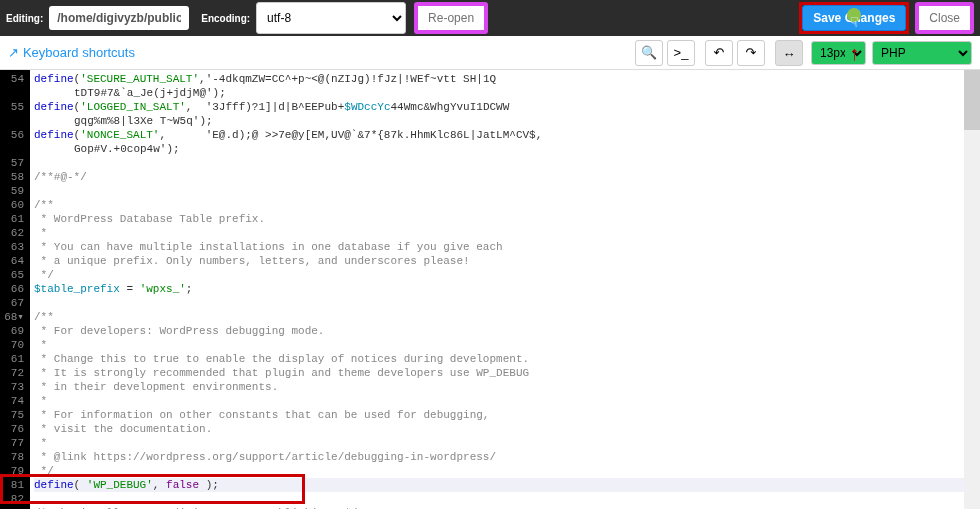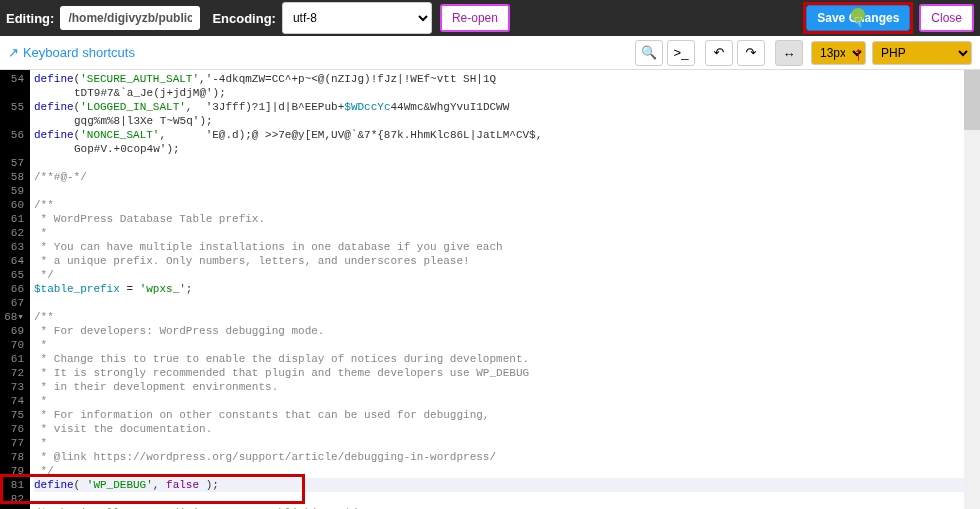--- a/index.html
+++ b/index.html
@@ -1,34 +1,34 @@
 <!DOCTYPE html>
 <html><head>
 <meta charset="utf-8">
 <style>
 * { box-sizing: border-box; margin: 0; padding: 0; }
 body { font-family: Arial, sans-serif; font-size: 13px; background: #fff; width: 980px; height: 509px; overflow: hidden; }
 .topbar { background: #2c2c2c; color: #fff; display: flex; align-items: center; padding: 4px 6px; height: 36px; }
-.topbar-label { font-weight: bold; margin-right: 6px; font-size: 13px; }
+.topbar-label { font-weight: bold; margin-right: 6px; font-size: 10px; }
 .path-input { background: #fff; color: #555; border: none; border-radius: 3px; padding: 5px 8px; width: 140px; font-size: 12px; font-weight: bold; }
 .enc-select { background: #fff; border: 1px solid #ccc; border-radius: 3px; padding: 4px 6px; width: 150px; height: 32px; font-size: 12px; }
-.btn { background: #fff; border: 2px solid #d946ef; border-radius: 3px; padding: 5px 10px; font-size: 12px; cursor: pointer; color: #a21caf; }
+.btn { background: #fff; border: 4px solid #d946ef; border-radius: 3px; padding: 5px 10px; font-size: 12px; cursor: pointer; color: #737373; }
 .btn-primary { background: #2196f3; color: #fff; border: 1px solid #1976d2; font-weight: bold; }
 .spacer { flex: 1; }
 .save-wrap { position: relative; }
 .save-box { border: 3px solid #cc0000; padding: 0; display: inline-block; }
 .cursor-dot { position: absolute; top: 6px; left: 50%; transform: translateX(-50%); width: 14px; height: 14px; background: #8bc34a; border-radius: 50%; pointer-events: none; }
 .cursor-hand { position: absolute; top: 12px; left: 50%; transform: translateX(-50%); font-size: 14px; color: #fff; pointer-events: none; }
 .arrow-down { position: absolute; top: 40px; left: 50%; transform: translateX(-50%); color: #cc0000; font-size: 20px; font-weight: bold; }
 .toolbar { background: #fff; border-bottom: 1px solid #ddd; display: flex; align-items: center; padding: 4px 8px; height: 34px; }
 .kb-link { color: #2196f3; font-size: 13px; display: flex; align-items: center; gap: 4px; }
 .tool-group { display: flex; gap: 4px; align-items: center; }
 .tool-btn { border: 1px solid #ccc; background: #fff; border-radius: 3px; width: 28px; height: 26px; display: flex; align-items: center; justify-content: center; font-size: 13px; cursor: pointer; }
 .tool-btn.active { background: #e0e0e0; }
-.tool-sel { border: 1px solid #ccc; background: #eab308; border-radius: 3px; height: 24px; font-size: 12px; padding: 2px 4px; }
+.tool-sel { border: 1px solid #ccc; background: #22c55e; border-radius: 3px; height: 24px; font-size: 12px; padding: 2px 4px; }
 .editor { display: flex; height: calc(509px - 70px); overflow: hidden; position: relative; }
 .gutter { background: #000000; color: #888; text-align: right; padding: 2px 6px 2px 2px; font-family: 'Courier New', monospace; font-size: 11px; line-height: 14px; user-select: none; width: 30px; }
 .code { flex: 1; font-family: 'Courier New', monospace; font-size: 11px; line-height: 14px; white-space: pre; color: #333; padding: 2px 4px; position: relative; }
 .k { color: #0000cc; } 
 .s { color: #008800; } 
 .c { color: #888; } 
 .v { color: #0088aa; } 
 .b { color: #770088; text-align: center; }
 .hl-line { background: #f0f0f8; display: inline-block; width: 100%; }
 .red-box { position: absolute; border: 3px solid #cc0000; pointer-events: none; }

